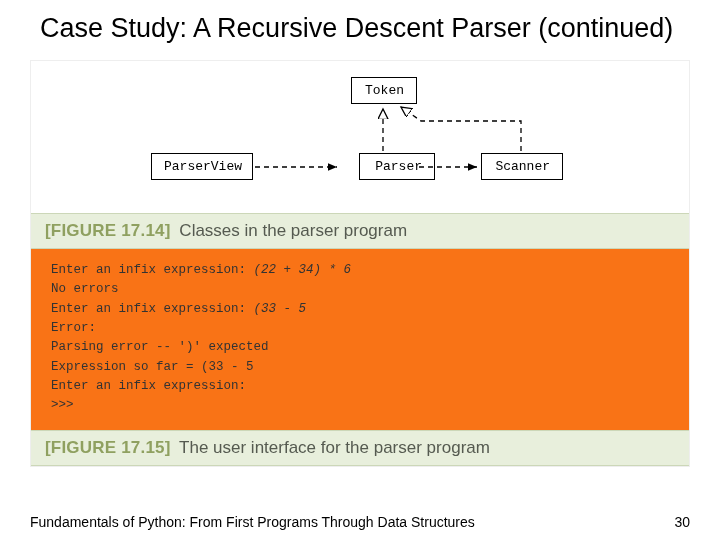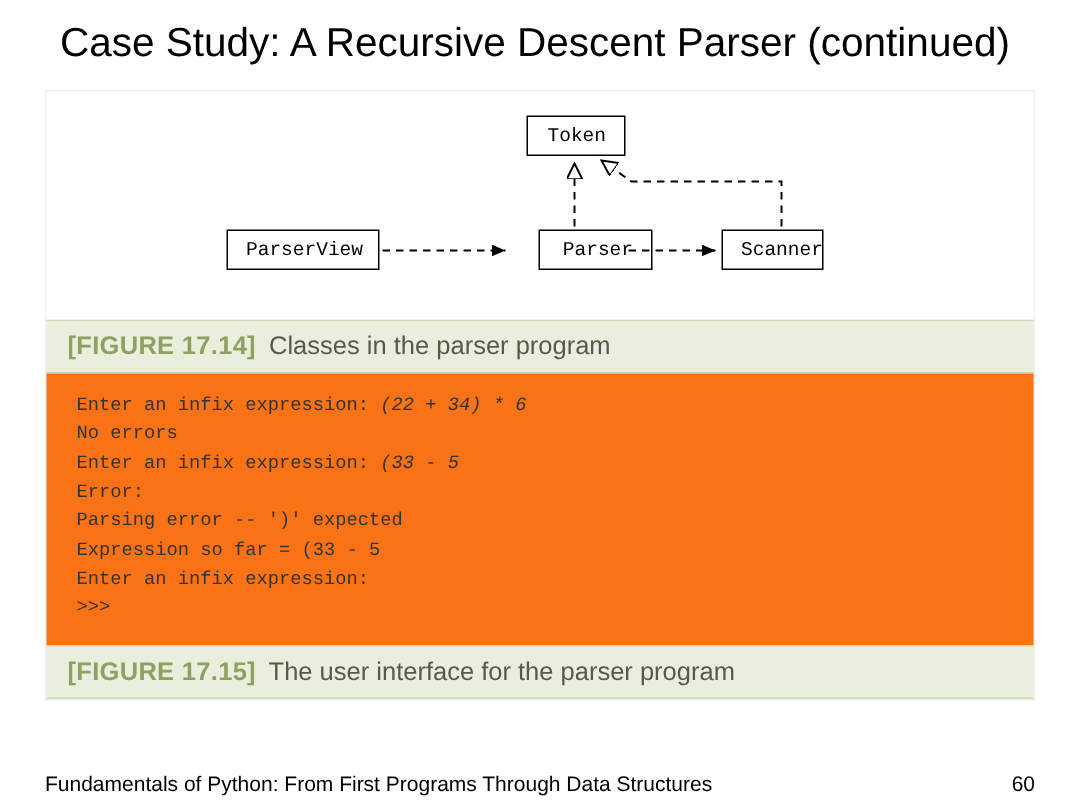--- a/index.html
+++ b/index.html
@@ -33,21 +33,21 @@
     background: #fff;
     font-family: "Courier New", monospace;
     font-size: 13px;
     text-align: right;
     padding: 5px 12px;
     white-space: nowrap;
   }
   .node.token   { left: 320px; top: 16px; width: 66px; }
   .node.pview   { left: 120px; top: 92px; width: 102px; }
   .node.parser  { left: 318px; top: 92px; width: 76px; margin-left: 10px; }
-  .node.scanner { left: 450px; top: 92px; width: 68px; }
+  .node.scanner { left: 450px; top: 92px; width: 82px; }
 
   .caption-bar {
     background: #e8efdc;
     border-top: 1px solid #ccd7b8;
     border-bottom: 1px solid #ccd7b8;
     padding: 7px 14px;
     font-size: 17px;
     color: #555a50;
   }
   .caption-bar .fig-label {
@@ -136,14 +136,14 @@
 
   <div class="caption-bar">
     <span class="fig-label">[FIGURE 17.15]</span>
     <span>The user interface for the parser program</span>
   </div>
 
 </div>
 
 <div class="footer">
   <span>Fundamentals of Python: From First Programs Through Data Structures</span>
-  <span>60</span>
+  <span>30</span>
 </div>
 
 </body></html>

